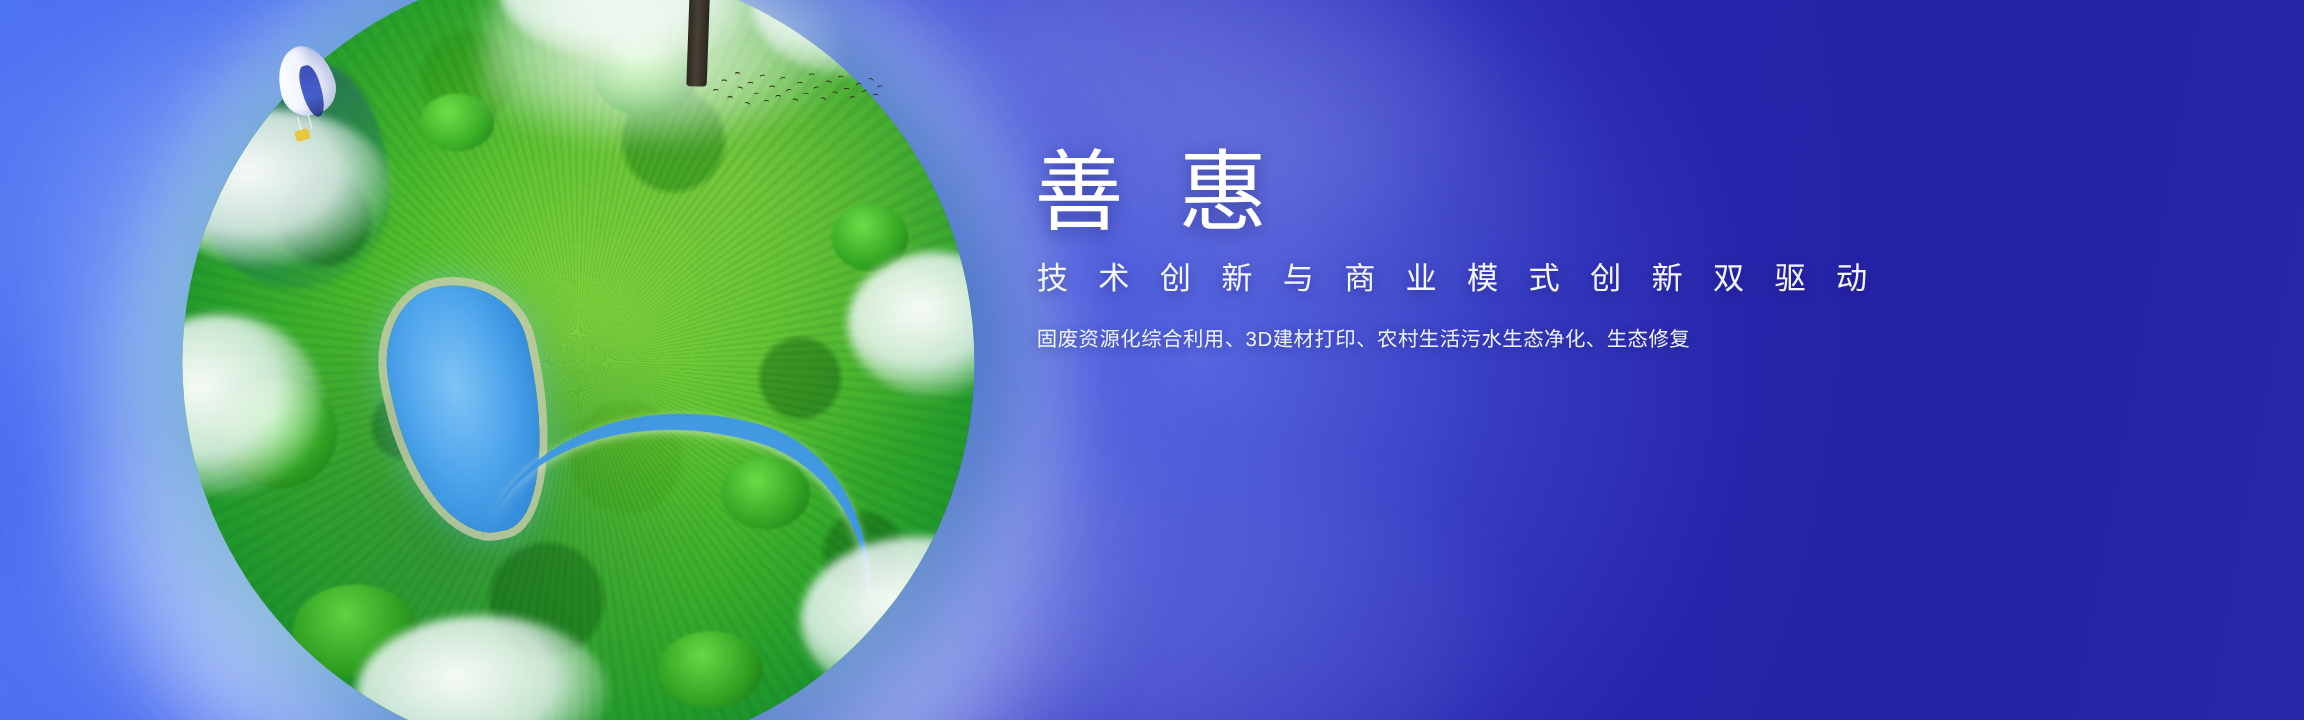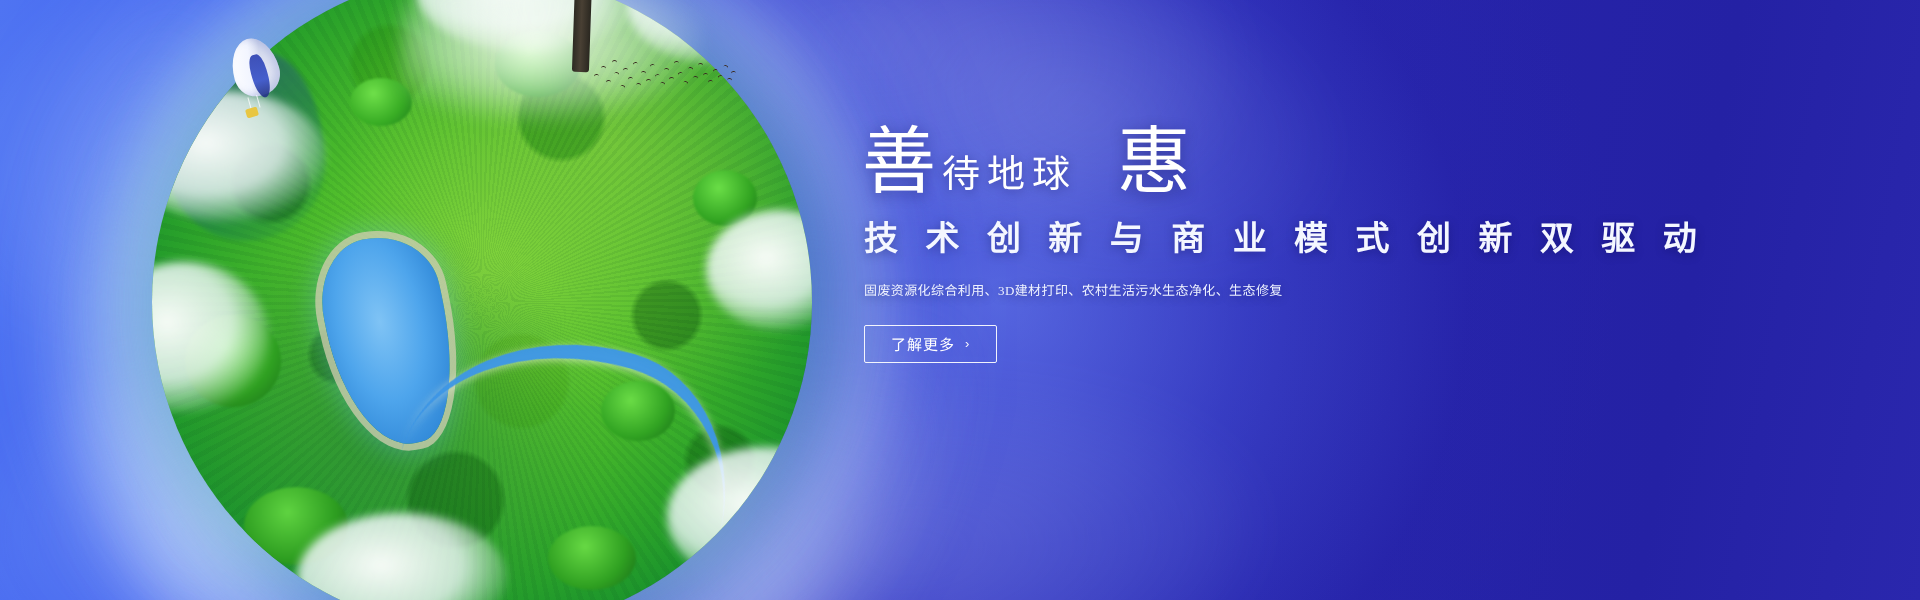--- a/index.html
+++ b/index.html
@@ -223,33 +223,32 @@
   }
   .glyph-rest{
     font-size:38px;
     line-height:1;
     letter-spacing:7px;
     padding-bottom:6px;
     font-weight:400;
   }
   .subtitle{
     margin:12px 0 0 2px;
-    font-size:34px;
+    font-size:26px;
     letter-spacing:9px;
-    font-weight:700;
+    font-weight:400;
     color:#f4f7ff;
     white-space:nowrap;
   }
   .desc{
     margin:20px 0 0 2px;
-    font-size:13px;
+    font-size:17px;
     letter-spacing:.4px;
     color:#eef2ff;
     white-space:nowrap;
-    font-family:Liberation Serif, serif;
   }
   .cta{
     display:inline-flex;
     align-items:center;
     justify-content:center;
     gap:10px;
     margin-top:26px;
     margin-left:2px;
     padding:0 26px;
     height:38px;
@@ -349,30 +348,25 @@
       <span style="left: 131px; top: 13px; transform: rotate(17deg);"></span>
       <span style="left: 135px; top: 26px; transform: rotate(5deg);"></span>
       <span style="left: 139px; top: 19px; transform: rotate(-7deg);"></span>
     </div>
 
   <div class="content">
 
     <div class="headline">
       <span class="phrase">
         <span class="glyph-big">善</span>
-        <span class="glyph-rest">待地球</span>
       </span>
       <span class="phrase">
         <span class="glyph-big">惠</span>
       </span>
     </div>
 
     <div class="subtitle">技 术 创 新 与 商 业 模 式 创 新 双 驱 动</div>
 
     <div class="desc">固废资源化综合利用、3D建材打印、农村生活污水生态净化、生态修复</div>
 
-    <button class="cta">
-      <span>了解更多</span>
-      <span class="chev">›</span>
-    </button>
 
   </div>
 </div>
 
 </body></html>

